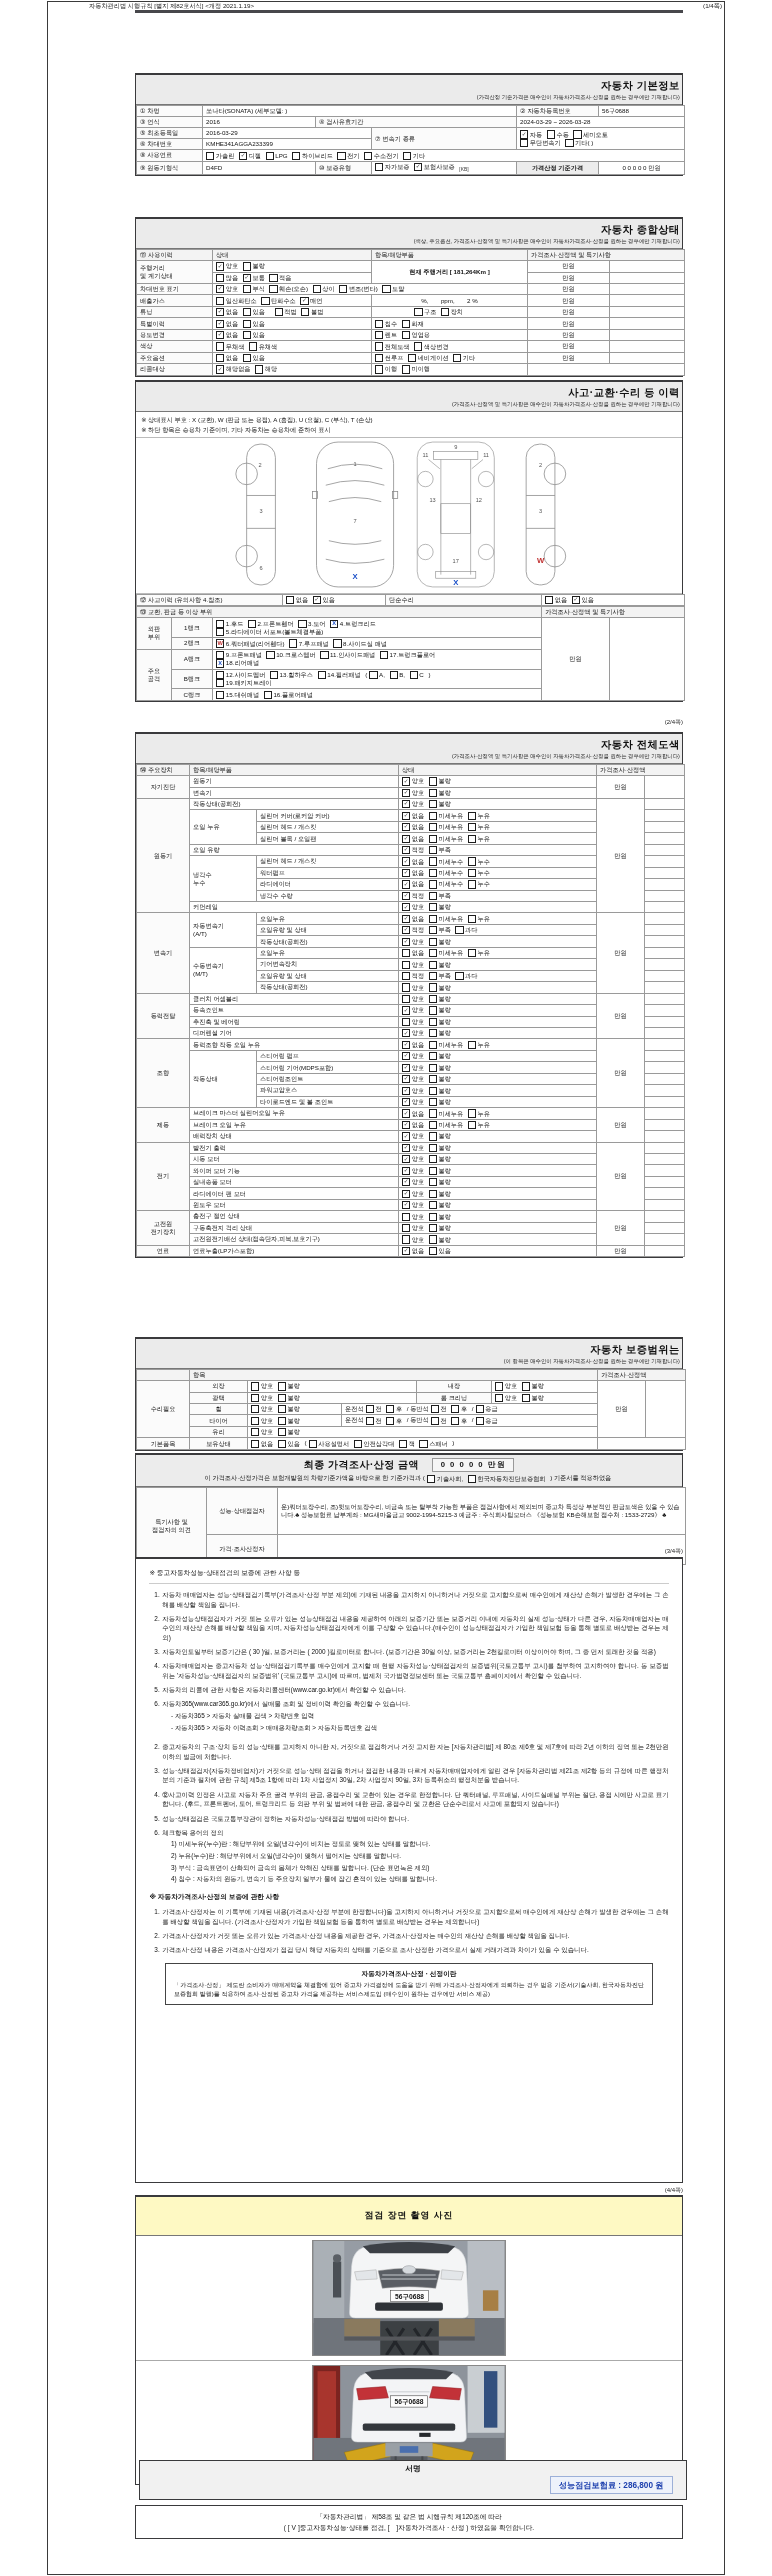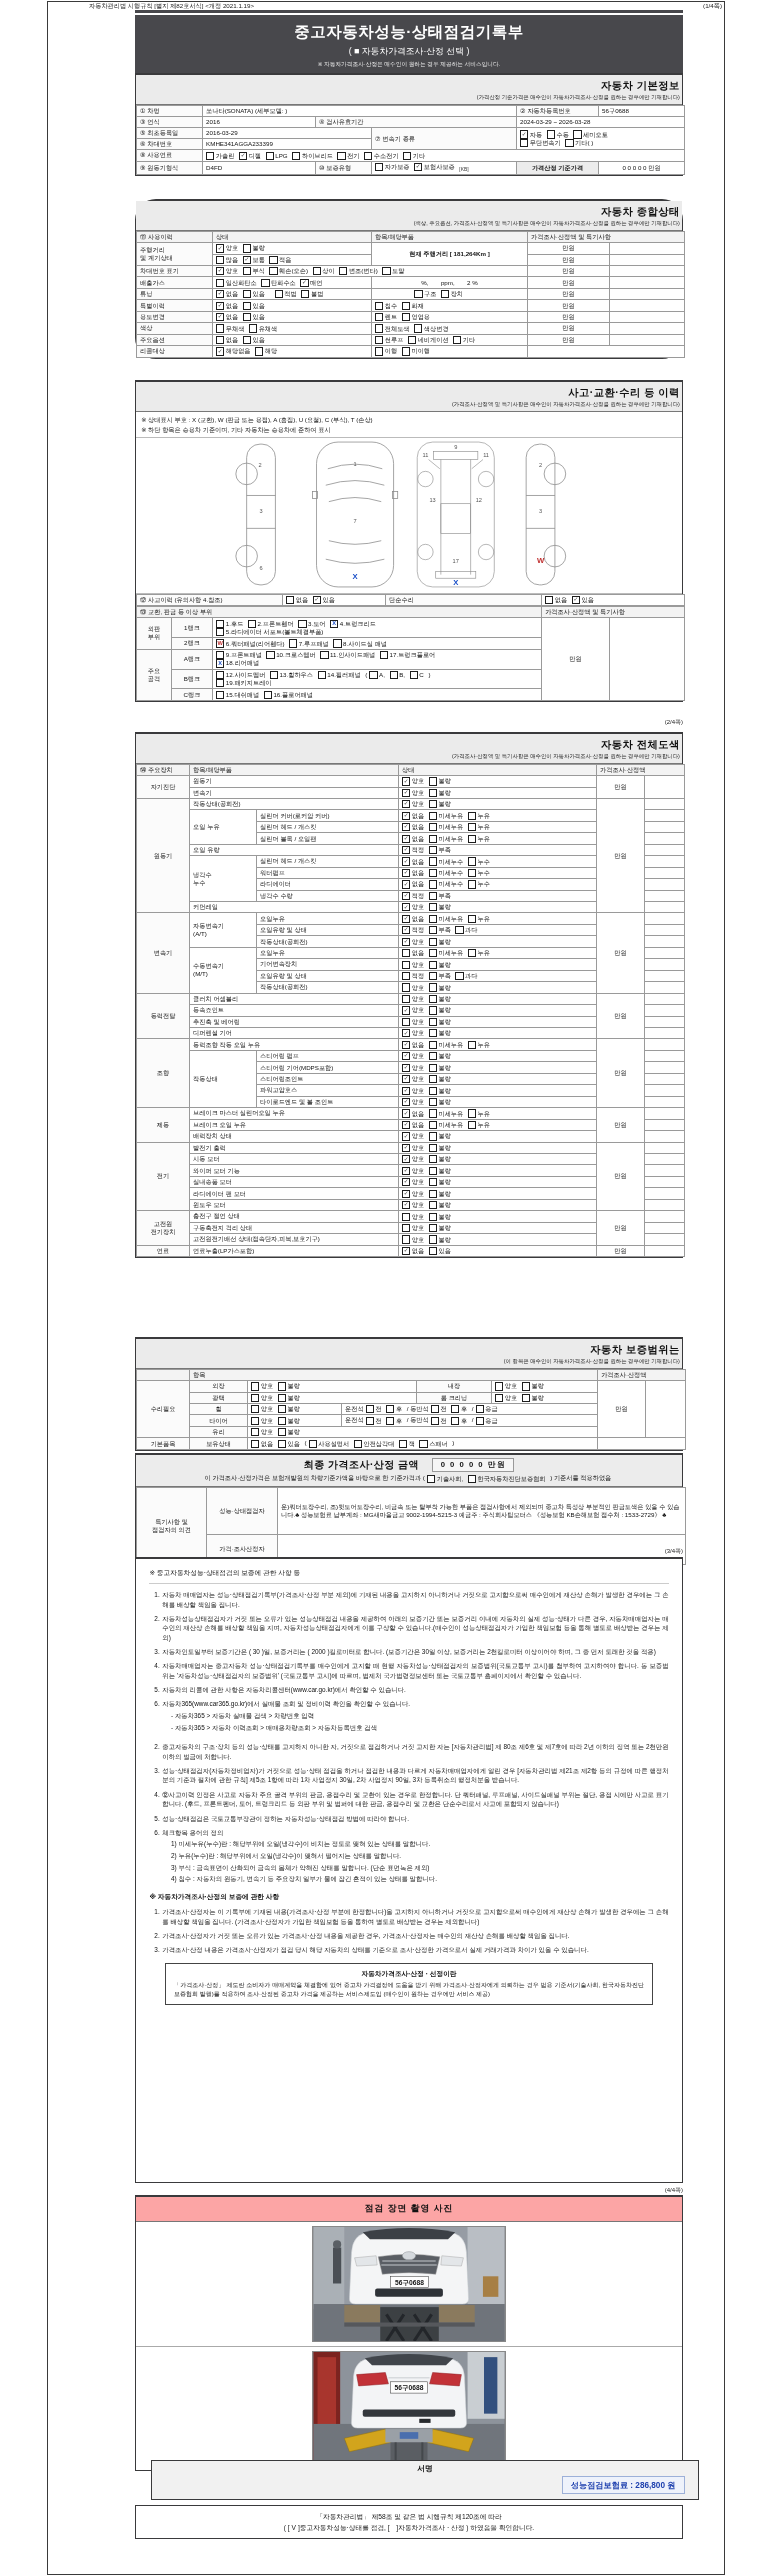--- a/index.html
+++ b/index.html
@@ -64,50 +64,44 @@
   .n-num{flex:0 0 10.3px;text-align:right;}
   .n-body{flex:1;text-align:justify;}
   .n-sub{margin:-2.6px 0 4.6px 21.6px;}
   .n-gap{height:5.2px;}
   .guide-box{border:0.8px solid #444;margin:8.2px 15.5px 3.1px;padding:4.6px 8.2px;}
   .guide-title{text-align:center;font-weight:bold;font-size:6.7px;margin-bottom:2.6px;}
   .guide-text{font-size:6px;line-height:1.5;text-align:justify;}
 
   .op-text{font-size:6.2px;line-height:1.55;}
 
-  .photo-band{background:#fca5a5;border-bottom:0.5px solid #777;text-align:center;font-size:8.8px;font-weight:bold;padding:6px 0;letter-spacing:1px;}
+  .photo-band{background:#fef9c3;border-bottom:0.5px solid #777;text-align:center;font-size:8.8px;font-weight:bold;padding:13px 0;letter-spacing:1px;}
   .photo-cell{padding:3.6px 0;text-align:center;}
   .photo-cell + .photo-cell{border-top:0.5px solid #aaa;}
   .photo-frame{display:inline-block;width:192px;border:0.5px solid #888;background:#777;line-height:0;}
 
-  .sig-box{position:absolute;left:16px;width:548px;border:1px solid #3a3a3c;background:#f1f1f1;box-sizing:border-box;padding:3.1px 13.4px 5.2px;}
+  .sig-box{position:absolute;left:4px;width:548px;border:1px solid #3a3a3c;background:#f1f1f1;box-sizing:border-box;padding:3.1px 13.4px 5.2px;}
   .sig-title{text-align:center;font-size:7.7px;font-weight:bold;}
   .sig-fee{float:right;margin-top:2.1px;border:0.5px solid #9db0d8;background:#eef2fb;color:#1c3fae;font-size:8.2px;font-weight:bold;padding:2.1px 8.2px;}
   .confirm-box{position:absolute;left:0;width:548px;border:1px solid #3a3a3c;box-sizing:border-box;padding:4.6px 5.2px;text-align:center;font-size:6.7px;line-height:1.7;background:#fff;}
 </style>
 </head>
 <body>
 
 <div class="page">
   <div class="frame"></div>
 
   <div class="meta">
     <span>자동차관리법 시행규칙 [별지 제82호서식] &lt;개정 2021.1.19&gt;</span>
     <span>(1/4쪽)</span>
   </div>
 
   <div class="doc">
 
     <div class="titlebar"></div>
-    <div class="title-block">
-      <div class="t-main">중고자동차성능·상태점검기록부</div>
-      <div class="t-sub">( ■ 자동차가격조사·산정 선택 )</div>
-      <div class="t-note">※ 자동차가격조사·산정은 매수인이 원하는 경우 제공하는 서비스입니다.</div>
-      <div class="t-num">제 2025024166호</div>
-    </div>
 
     <section class="sec" style="top:63px;">
       <div class="shead">
         <div class="shead-t">자동차 기본정보</div>
         <div class="shead-s">(가격산정 기준가격은 매수인이 자동차가격조사·산정을 원하는 경우에만 기재합니다)</div>
       </div>
       <table class="ftable">
         <colgroup>
             <col style="width:66px">
             <col style="width:113px">
@@ -190,21 +184,21 @@
                   <span class="bx mk-v">✓</span>
                   <span class="cl-lb">보험사보증</span>
                 </span><span class="sp sm">[KB]</span></td>
             <td class="pricehd">가격산정 기준가격</td>
             <td class="it ct">0 0 0 0 0 만원</td>
           </tr>
         </tbody>
       </table>
     </section>
 
-    <section class="sec" style="top:189px;border-radius:21px;">
+    <section class="sec" style="top:207px;">
       <div class="shead">
         <div class="shead-t">자동차 종합상태</div>
         <div class="shead-s">(색상, 주요옵션, 가격조사·산정액 및 특기사항은 매수인이 자동차가격조사·산정을 원하는 경우에만 기재합니다)</div>
       </div>
       <div>
           <table class="ftable">
             <colgroup>
               <col style="width: 76px;">
               <col style="width: 159px;">
               <col style="width: 156px;">

